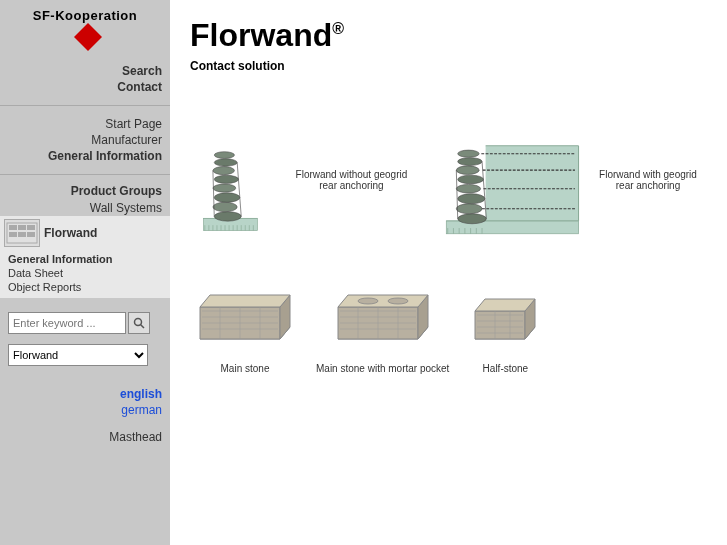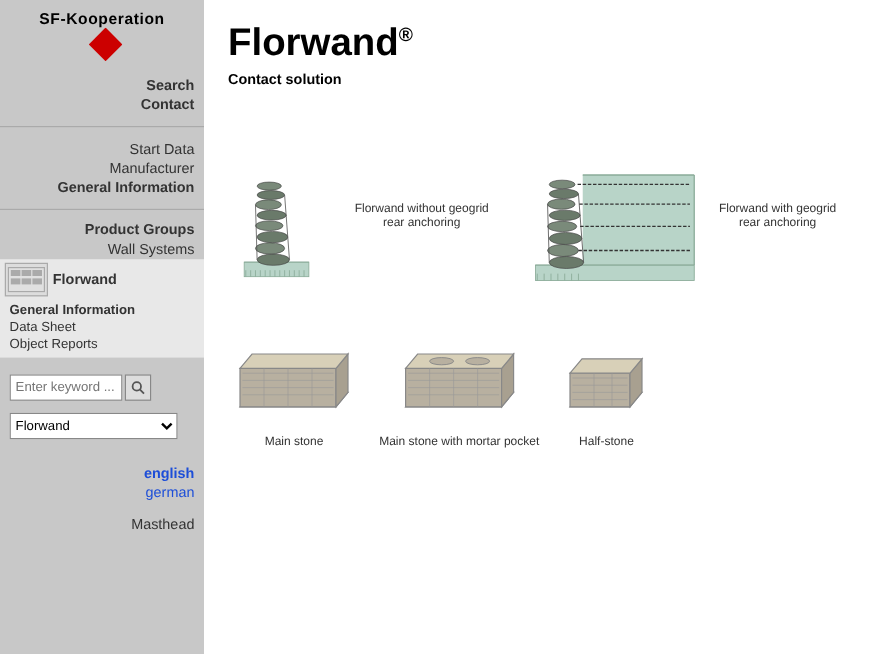--- a/index.html
+++ b/index.html
@@ -112,21 +112,21 @@
     }
 
     .search-area {
       padding: 10px 8px 6px 8px;
     }
     .search-input-row {
       display: flex;
       align-items: center;
     }
     .search-input {
-      width: 94px;
+      width: 118px;
       height: 22px;
       border: 1px solid #888;
       padding: 2px 4px;
       font-size: 11px;
       color: #999;
       background: #fff;
     }
     .search-btn {
       width: 22px;
       height: 22px;
@@ -263,21 +263,21 @@
     </div>
     <div class="nav-item nav-bold">
       <a>Contact</a>
     </div>
   </div>
 
   <div class="divider"></div>
 
   <div class="nav-section">
     <div class="nav-item">
-      <a>Start Data</a>
+      <a>Start Page</a>
     </div>
     <div class="nav-item">
       <a>Manufacturer</a>
     </div>
     <div class="nav-item nav-bold">
       <a>General Information</a>
     </div>
   </div>
 
   <div class="divider"></div>

